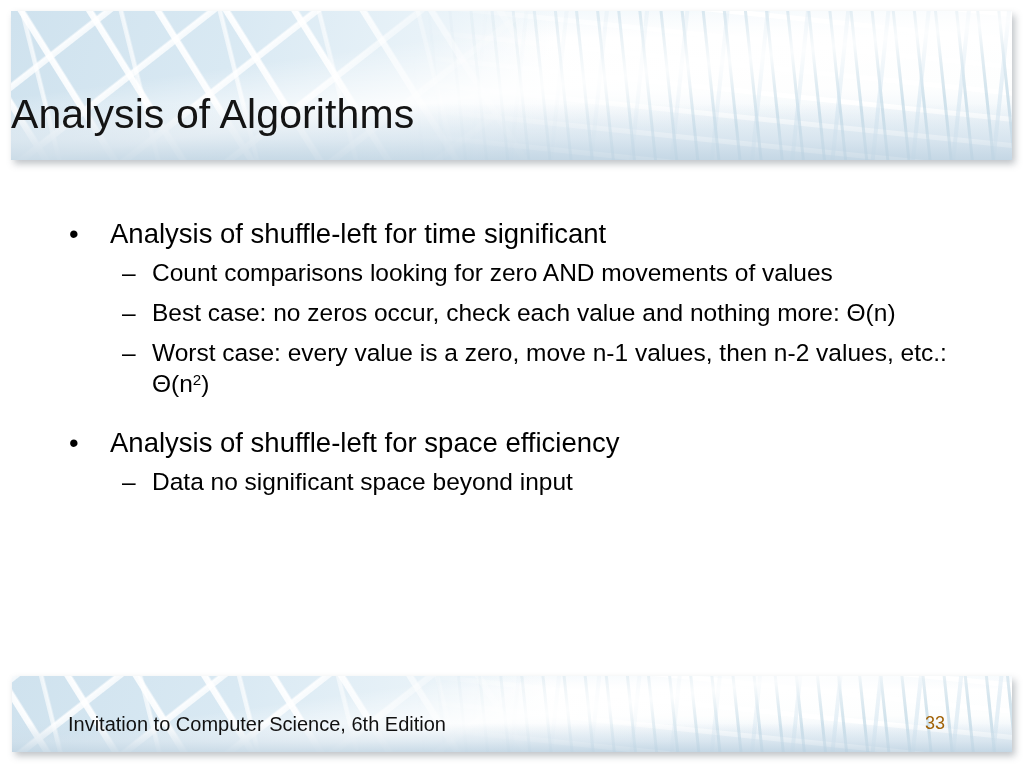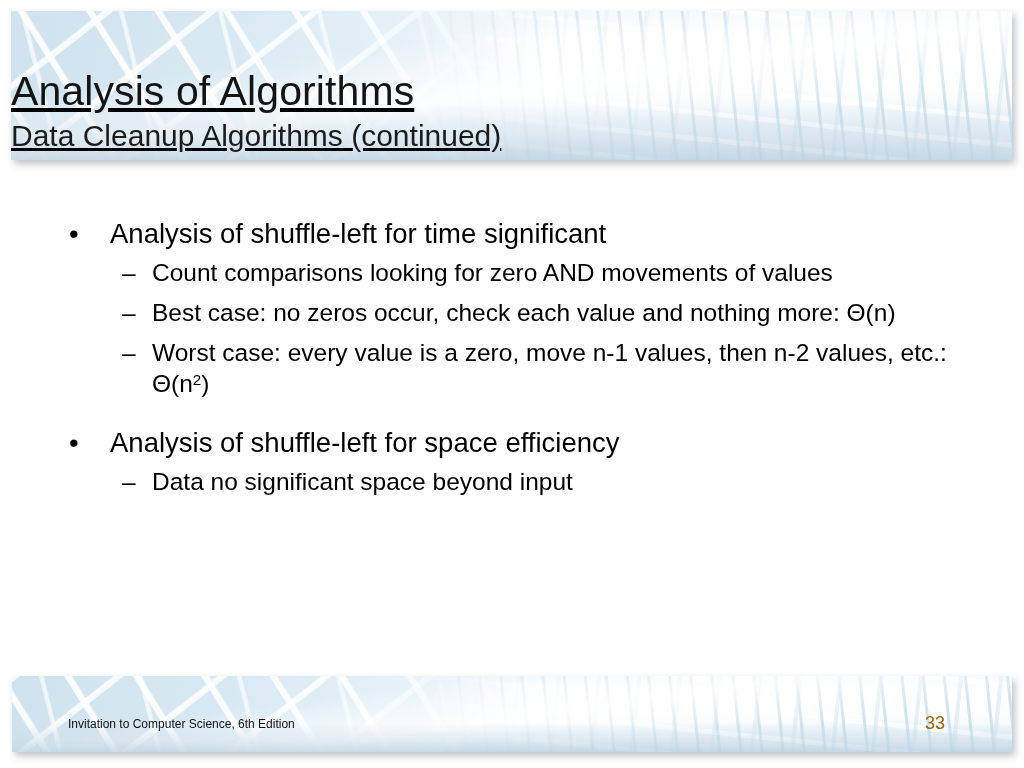--- a/index.html
+++ b/index.html
@@ -161,27 +161,26 @@
   }
 
   
   .title-block {
     position: absolute;
     left: 11px;
     top: 11px;
     width: 1001px;
     height: 149px;
     display: flex;
-    flex-direction: column;
-    align-items: flex-start;
+    flex-direction: row;
+    align-items: center;
     justify-content: flex-start;
     padding-top: 57px;
     box-sizing: border-box;
     pointer-events: none;
-    text-decoration: underline;
   }
 
   .slide-title {
     font-size: 41px;
     line-height: 46px;
     font-weight: normal;
     color: #141414;
     letter-spacing: 0.1px;
     white-space: nowrap;
   }
@@ -263,21 +262,21 @@
     top: -0.48em;
   }
 
   .spacer-b1 { height: 14px; }
 
   
   .footer-text {
     position: absolute;
     left: 68px;
     top: 714px;
-    font-size: 12px;
+    font-size: 20px;
     line-height: 20px;
     color: #111111;
     white-space: nowrap;
     pointer-events: none;
   }
 
   .footer-page {
     position: absolute;
     left: 925px;
     top: 712px;
@@ -299,21 +298,20 @@
     <div class="tex tex-dashes2"></div>
     <div class="tex tex-lattice-a"></div>
     <div class="tex tex-lattice-b"></div>
     <div class="tex tex-lattice-c"></div>
     <div class="tex tex-sheen"></div>
     <div class="tex tex-foot"></div>
   </div>
 
   <div class="title-block">
     <div class="slide-title">Analysis of Algorithms</div>
-    <div class="slide-subtitle">Data Cleanup Algorithms (continued)</div>
   </div>
 
   <div class="body">
     <ul class="lvl1">
 
       <li class="item1">
         <span class="marker">•</span>
         <span class="txt">Analysis of shuffle-left for time significant</span>
 
         <ul class="lvl2">

